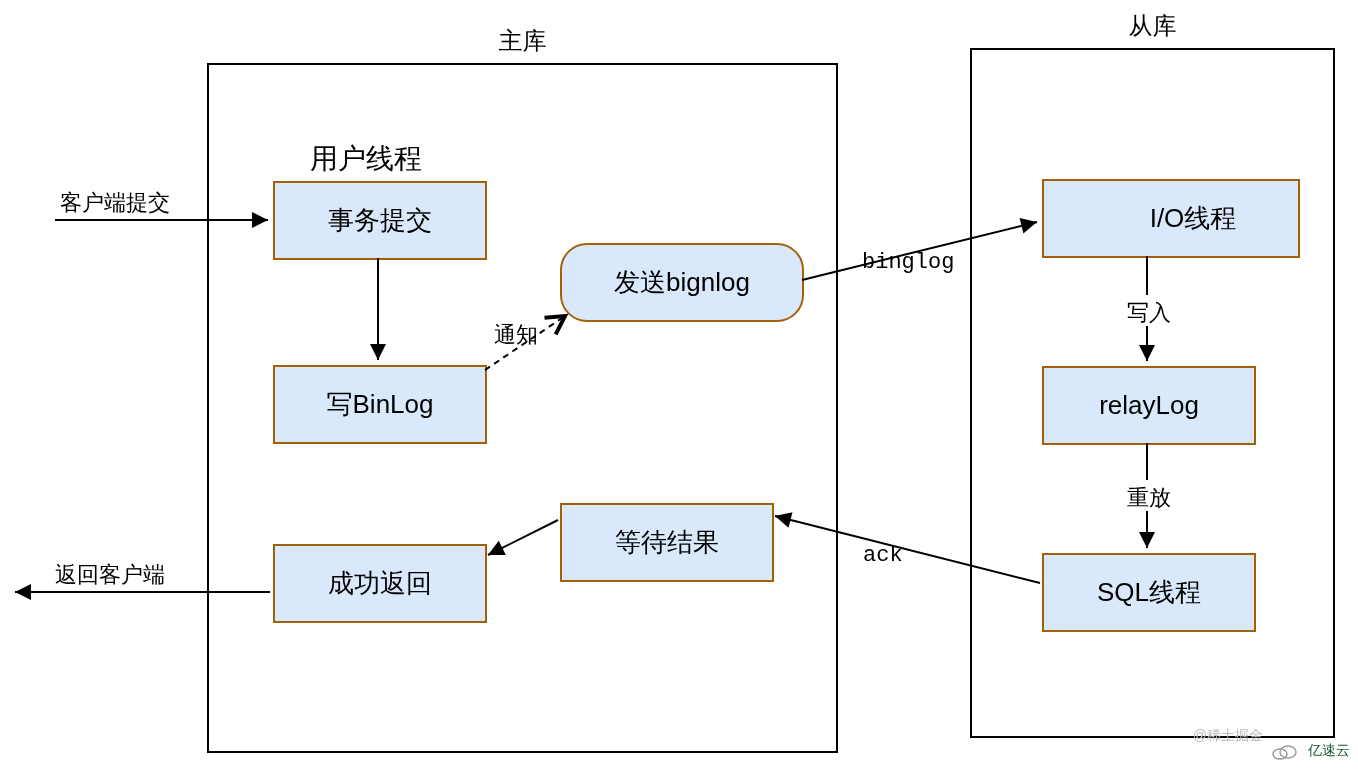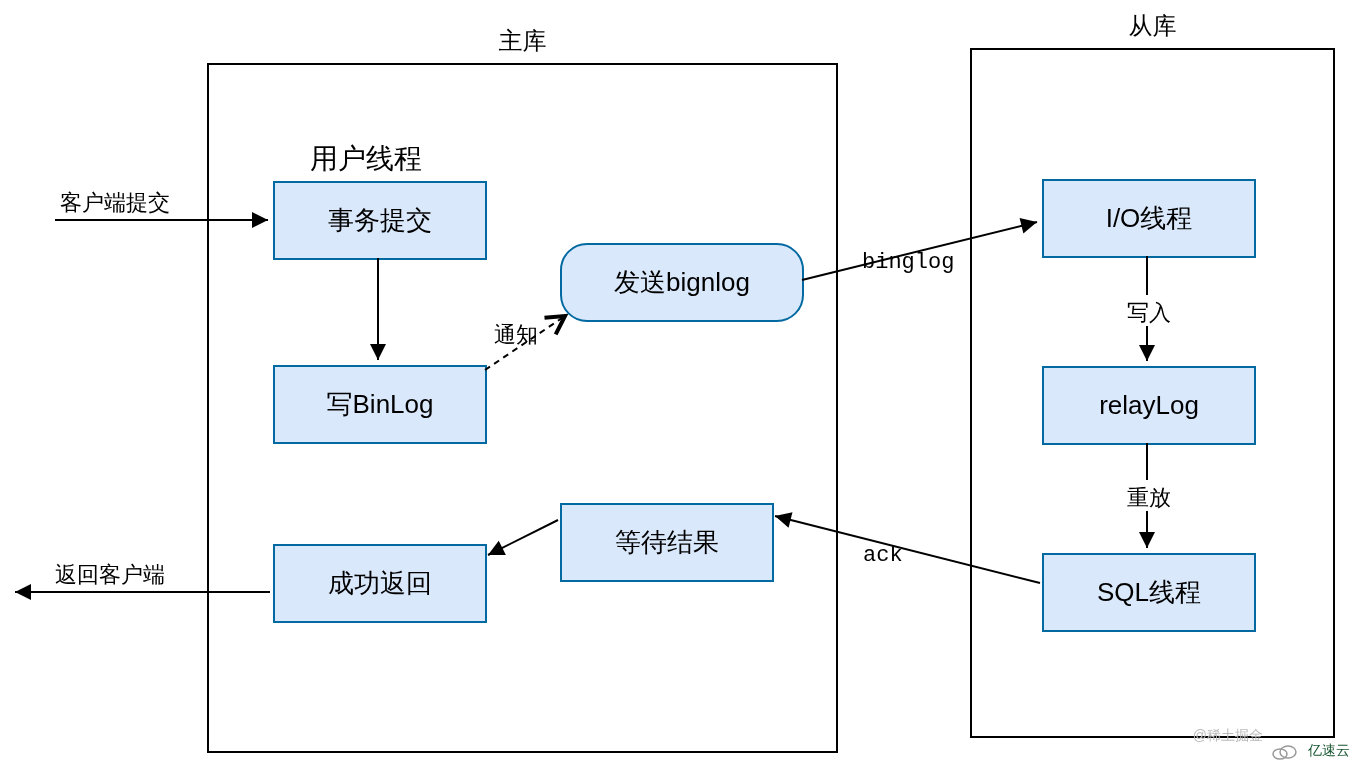--- a/index.html
+++ b/index.html
@@ -21,21 +21,21 @@
     top: -40px;
     left: 50%;
     transform: translateX(-50%);
     font-size: 24px;
     font-weight: normal;
     white-space: nowrap;
   }
   .box {
     position: absolute;
     background: #dae8fc;
-    border: 2px solid #0369a1;
+    border: 2px solid #a16207;
     display: flex;
     align-items: center;
     justify-content: center;
     font-size: 26px;
     text-align: center;
   }
   .label {
     position: absolute;
     font-size: 22px;
     white-space: nowrap;
@@ -76,21 +76,21 @@
 <div class="box" style="left:273px; top:181px; width:210px; height:75px;">事务提交</div>
 
 <div class="box" style="left:273px; top:365px; width:210px; height:75px;">写BinLog</div>
 
 <div class="box" style="left:560px; top:243px; width:240px; height:75px;border-radius:27px;">发送bignlog</div>
 
 <div class="box" style="left:560px; top:464px; width:210px; height:75px;margin-top:39px;">等待结果</div>
 
 <div class="box" style="left:273px; top:544px; width:210px; height:75px;">成功返回</div>
 
-<div class="box" style="left:1042px; top:179px; width:210px; height:75px;">I/O线程</div>
+<div class="box" style="left:1042px; top:179px; width:210px; height:75px;padding-left:44px;">I/O线程</div>
 
 <div class="box" style="left:1042px; top:366px; width:210px; height:75px;">relayLog</div>
 
 <div class="box" style="left:1042px; top:553px; width:210px; height:75px;">SQL线程</div>
 
 <div class="label" style="left:60px; top:188px;">客户端提交</div>
 
 <div class="label" style="left:494px; top:320px;">通知</div>
 
 <div class="label" style="left:862px; top:250px;">binglog</div>

